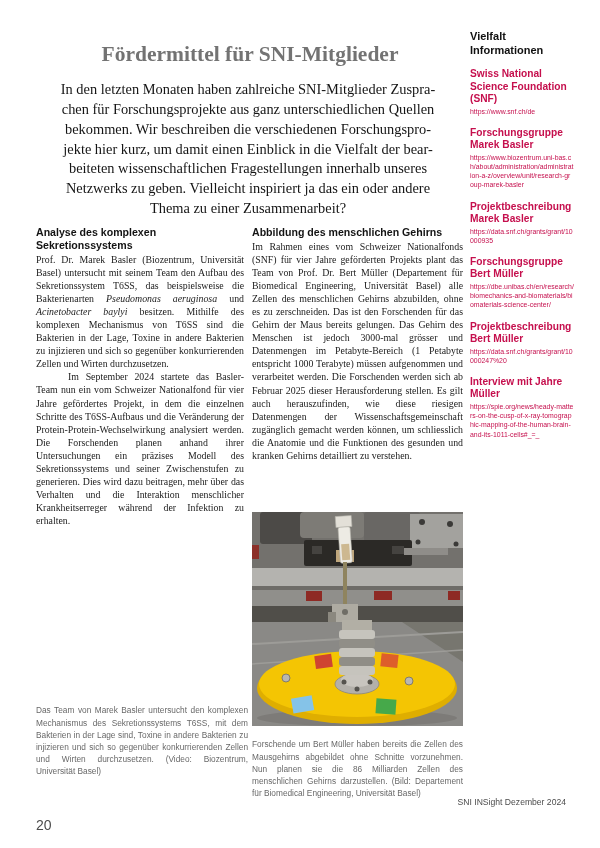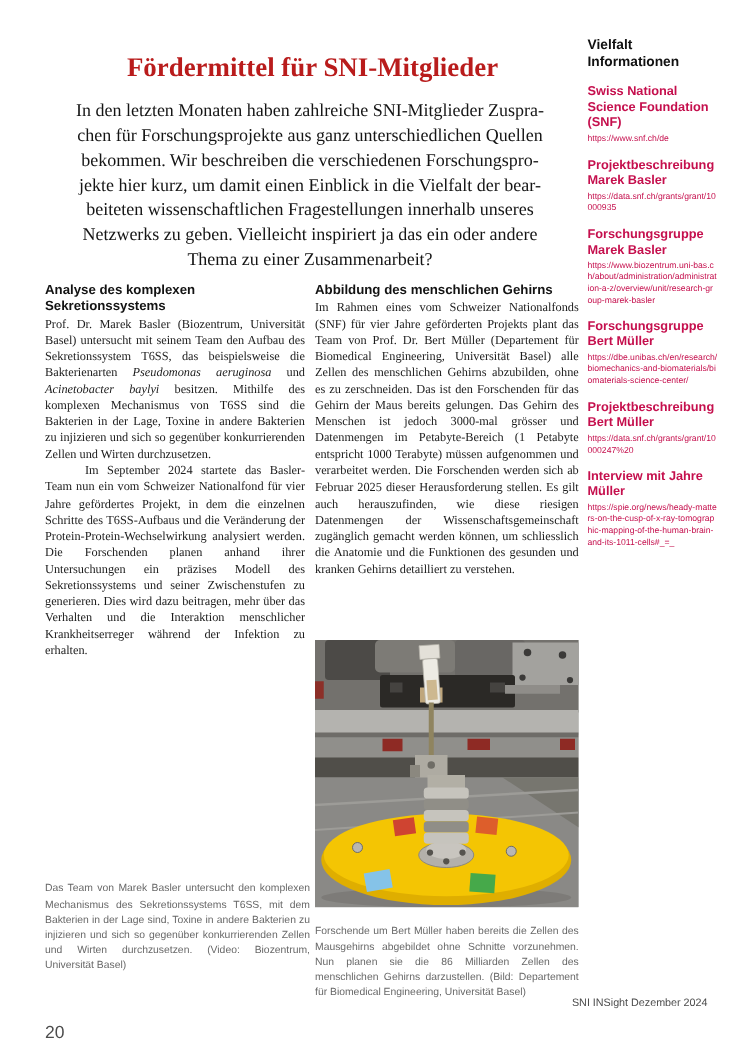--- a/index.html
+++ b/index.html
@@ -4,21 +4,21 @@
 <style>
   html,body{margin:0;padding:0;}
   body{
     width:600px;height:848px;position:relative;background:#ffffff;
     font-family:"Liberation Sans",sans-serif;color:#1a1a1a;overflow:hidden;
   }
   
   .headline{
     position:absolute;left:36px;top:28px;width:428px;text-align:center;
     font-family:"Liberation Serif","DejaVu Serif",serif;
-    font-weight:bold;font-size:21.5px;color:#b91c1c;
+    font-weight:bold;font-size:21.5px;color:#737373;
   }
   .intro{
     position:absolute;left:32px;top:66px;width:432px;text-align:center;
     font-family:"Liberation Serif","DejaVu Serif",serif;
     font-size:14.4px;line-height:19.7px;color:#141414;white-space:pre-line;
   }
   
   .sidebar{position:absolute;left:470px;top:30px;width:104px;}
   .sidebar-title{font-size:11px;font-weight:bold;line-height:13.5px;color:#111;}
   .sb-group{margin-top:11px;}
@@ -61,26 +61,26 @@
 Thema zu einer Zusammenarbeit?</p>
 
 <aside class="sidebar">
   <div class="sidebar-title">Vielfalt Informationen</div>
 
   <div class="sb-group">
     <div class="sb-label">Swiss National Science Foundation (SNF)</div>
     <div class="sb-url">https://www.snf.ch/de</div>
   </div>
   <div class="sb-group">
+    <div class="sb-label">Forschungsgruppe Marek Basler</div>
+    <div class="sb-url">https://www.biozentrum.uni-bas.ch/about/administration/administration-a-z/overview/unit/research-group-marek-basler</div>
+  </div>
+  <div class="sb-group">
     <div class="sb-label">Projektbeschreibung Marek Basler</div>
     <div class="sb-url">https://data.snf.ch/grants/grant/10000935</div>
-  </div>
-  <div class="sb-group">
-    <div class="sb-label">Forschungsgruppe Marek Basler</div>
-    <div class="sb-url">https://www.biozentrum.uni-bas.ch/about/administration/administration-a-z/overview/unit/research-group-marek-basler</div>
   </div>
   <div class="sb-group">
     <div class="sb-label">Forschungsgruppe Bert Müller</div>
     <div class="sb-url">https://dbe.unibas.ch/en/research/biomechanics-and-biomaterials/biomaterials-science-center/</div>
   </div>
   <div class="sb-group">
     <div class="sb-label">Projektbeschreibung Bert Müller</div>
     <div class="sb-url">https://data.snf.ch/grants/grant/10000247%20</div>
   </div>
   <div class="sb-group">

